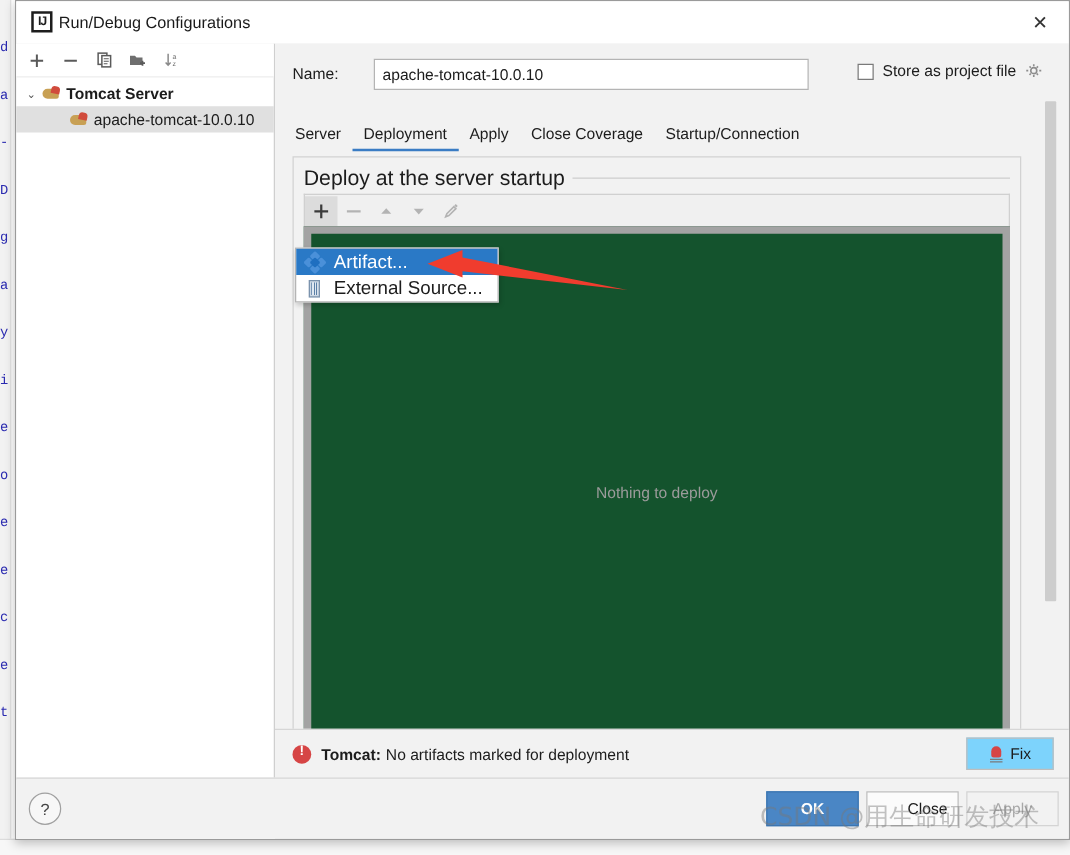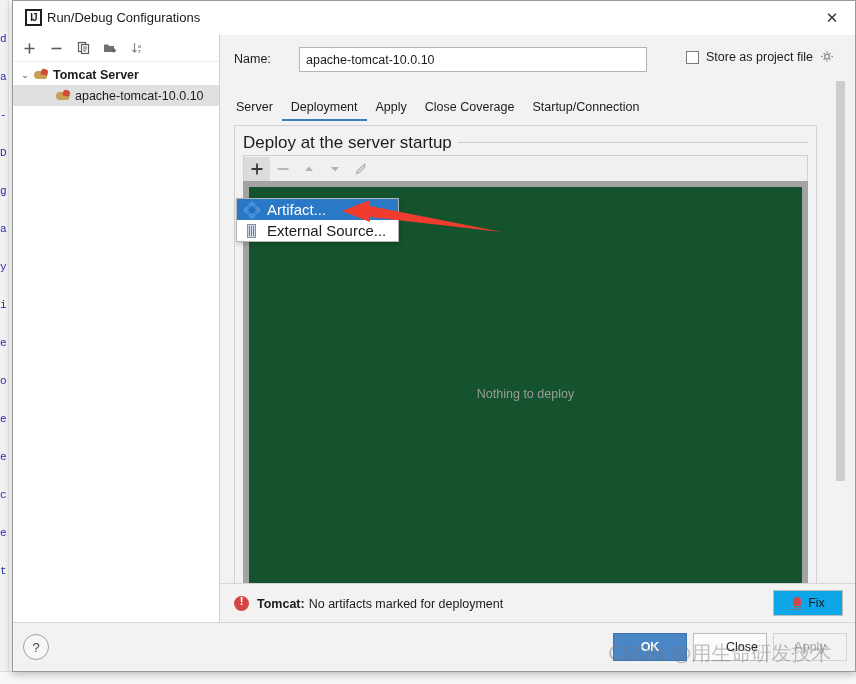--- a/index.html
+++ b/index.html
@@ -242,21 +242,21 @@
   }
   .warn-ico::after {
     content: "!"; position: absolute; left: 0; right: 0; top: -1px;
     text-align: center; color: #fff; font-size: 11px; font-weight: bold;
     font-family: "Liberation Sans", sans-serif;
   }
   .warn-strong { font-weight: bold; font-size: 12.5px; margin-right: 4px; }
   .warn-text { font-size: 12.5px; }
   .fix-btn {
     position: absolute; right: 12px; top: 6px; width: 70px; height: 26px;
-    background: #0ea5e9; border: 1px solid #bdbdbd; box-sizing: border-box;
+    background: #7dd3fc; border: 1px solid #bdbdbd; box-sizing: border-box;
     display: flex; align-items: center; justify-content: center; gap: 5px;
     cursor: pointer; font-size: 12.5px; text-align: center;
   }
   .fix-ico { width: 12px; height: 13px; position: relative; flex: none; }
   .fix-ico::before {
     content: ""; position: absolute; left: 2px; top: 0; width: 8px; height: 9px;
     background: #d64545; border-radius: 4px 4px 2px 2px;
   }
   .fix-ico::after {
     content: ""; position: absolute; left: 1px; top: 10px; width: 10px; height: 1px;

